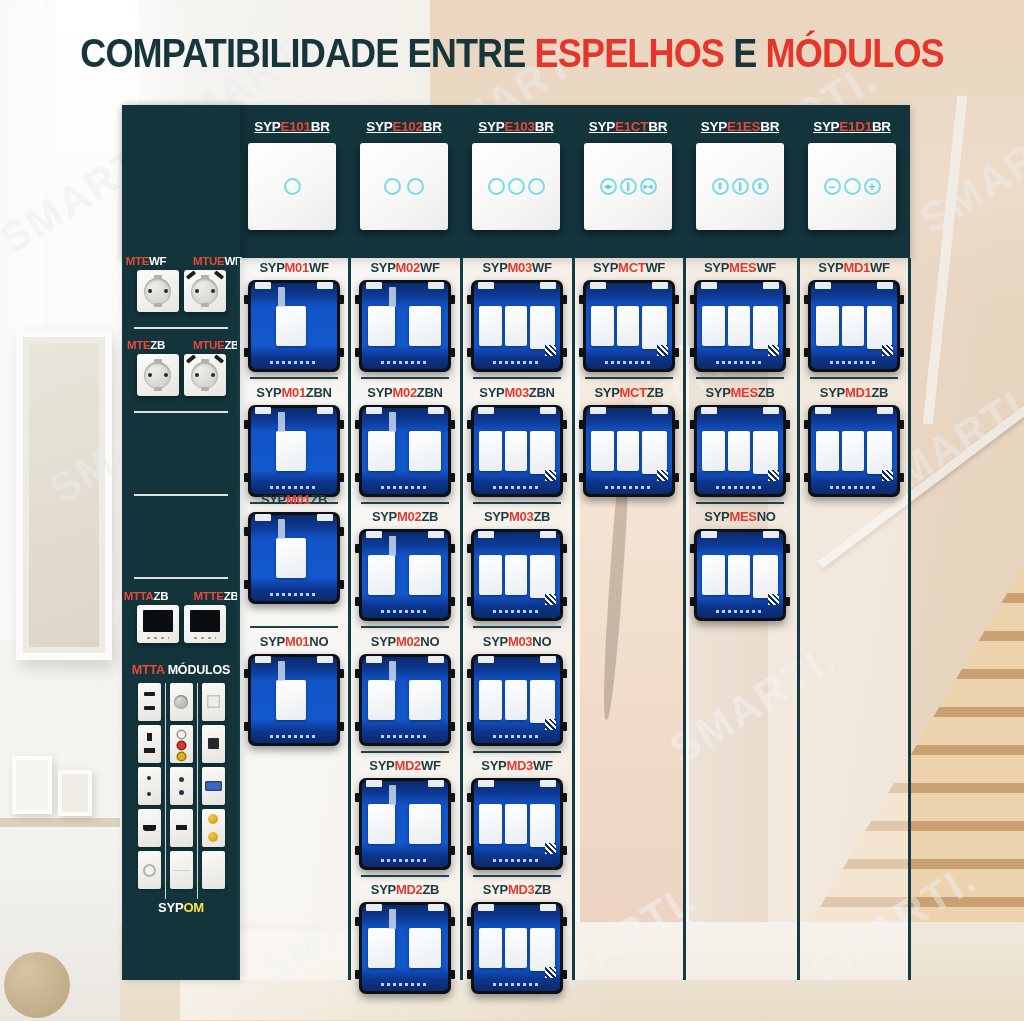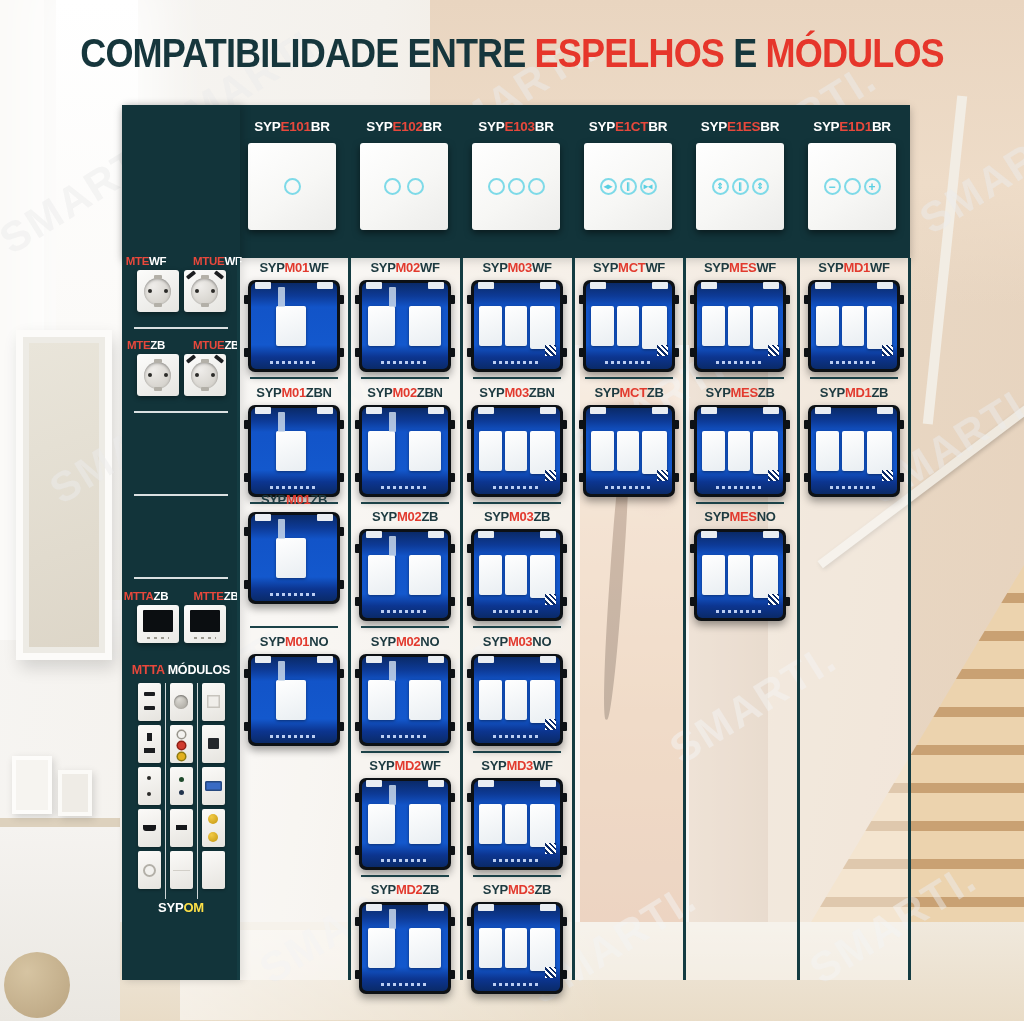--- a/index.html
+++ b/index.html
@@ -34,21 +34,21 @@
   
   .title{position:absolute;left:0;top:30px;width:100%;text-align:center;font-weight:700;font-size:41px;
     letter-spacing:-1px;transform:scaleX(.88);color:#16363c;white-space:nowrap;}
   .title .rd{color:#e6362b;}
 
   
   .band{position:absolute;left:122px;top:105px;width:788px;height:153px;background:#12343a;box-shadow:0 3px 8px rgba(0,0,0,.25);}
   .sidebar{position:absolute;left:122px;top:105px;width:118px;height:875px;background:#12343a;box-shadow:3px 0 8px rgba(0,0,0,.18);}
 
   .hgroup{position:absolute;top:14px;width:112px;text-align:center;}
-  .hlabel{font-size:13.5px;font-weight:700;letter-spacing:-.3px;color:#fff;height:20px;}
+  .hlabel{font-size:13.5px;font-weight:700;letter-spacing:-.3px;color:#fff;height:20px;text-decoration:underline;}
   .hlabel .rd{color:#e8483c;}
   .fp{width:88px;height:87px;margin:4px auto 0;background:linear-gradient(145deg,#ffffff 0%,#f7f7f5 55%,#ececea 100%);
       border-radius:3px;box-shadow:0 3px 7px rgba(0,0,0,.5);display:flex;align-items:center;justify-content:center;gap:6px;}
   .fp .hole{width:46px;height:46px;background:#0b2127;box-shadow:inset 0 3px 8px rgba(0,0,0,.85),0 0 0 2px #fdfdfd;}
   .fp .c{width:17px;height:17px;border:2px solid #7edae8;border-radius:50%;display:flex;align-items:center;justify-content:center;
       color:#57cfe2;font-size:8.5px;font-weight:700;line-height:1;}
   .fp .c.dim{font-size:12px;}
 
   
   .srow{position:absolute;left:0;width:118px;text-align:center;}

